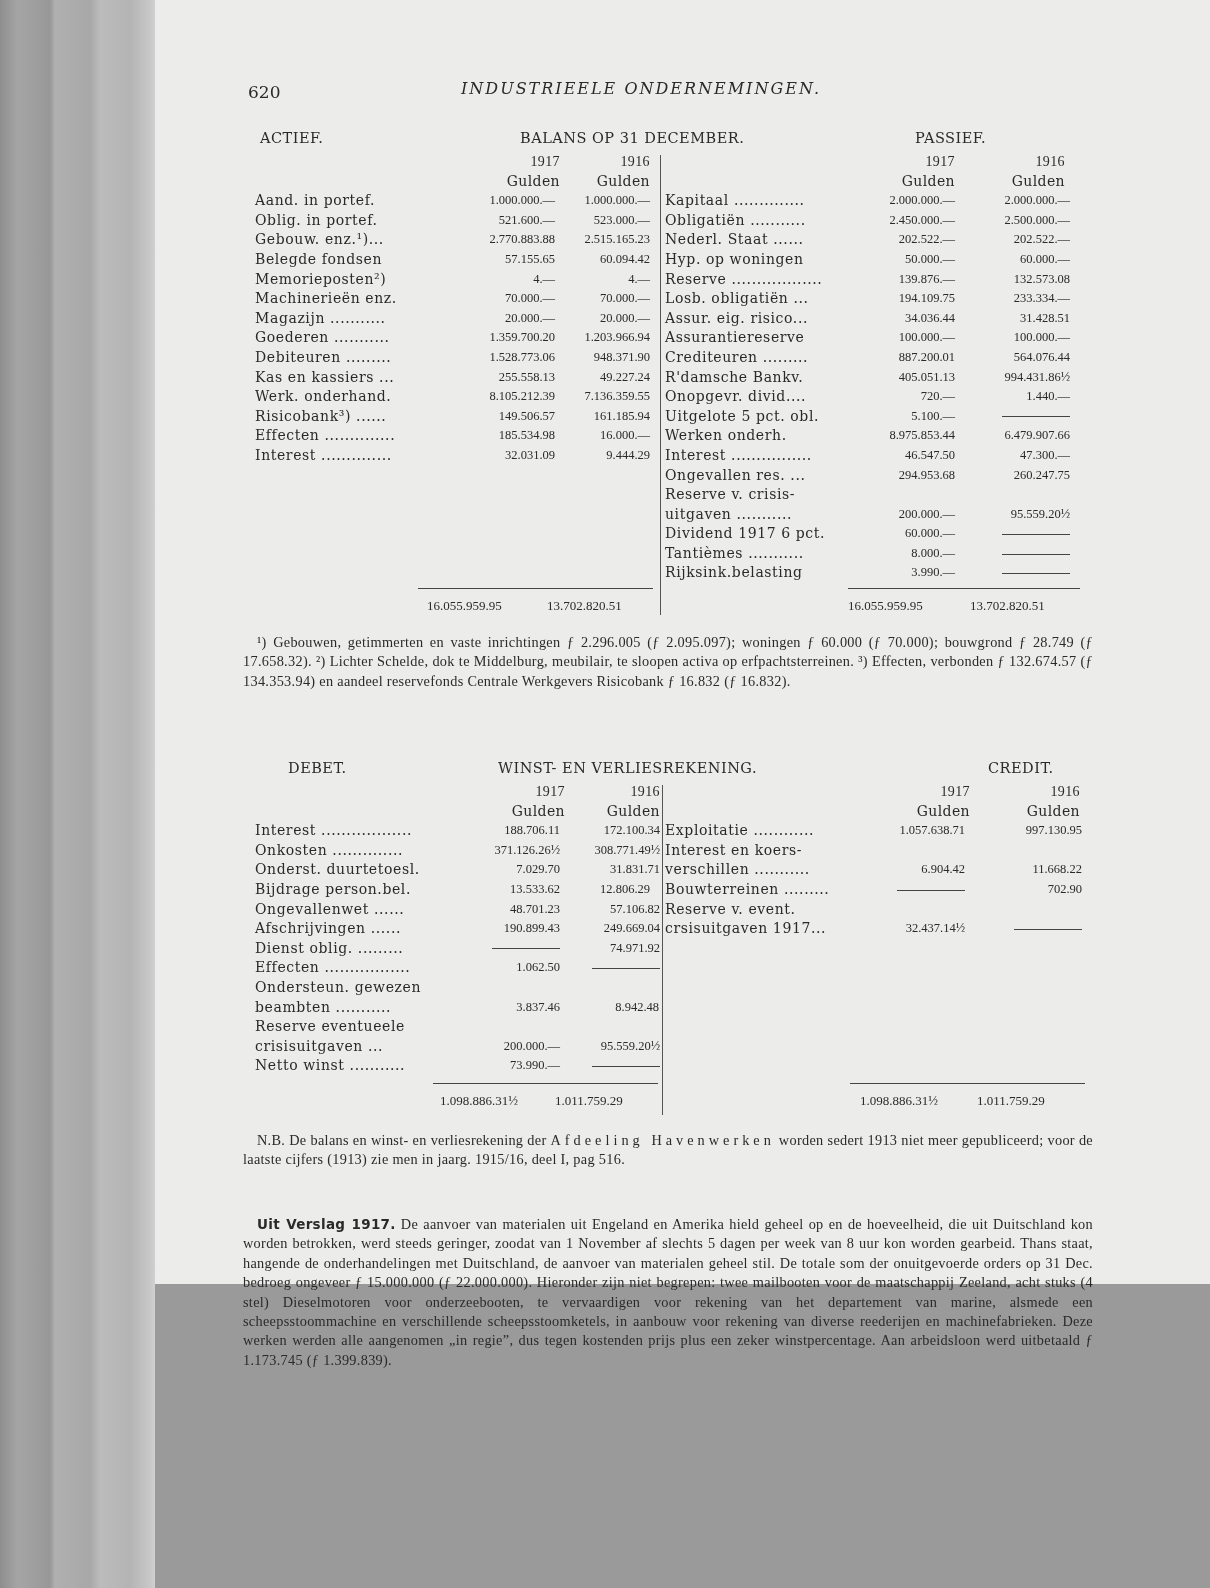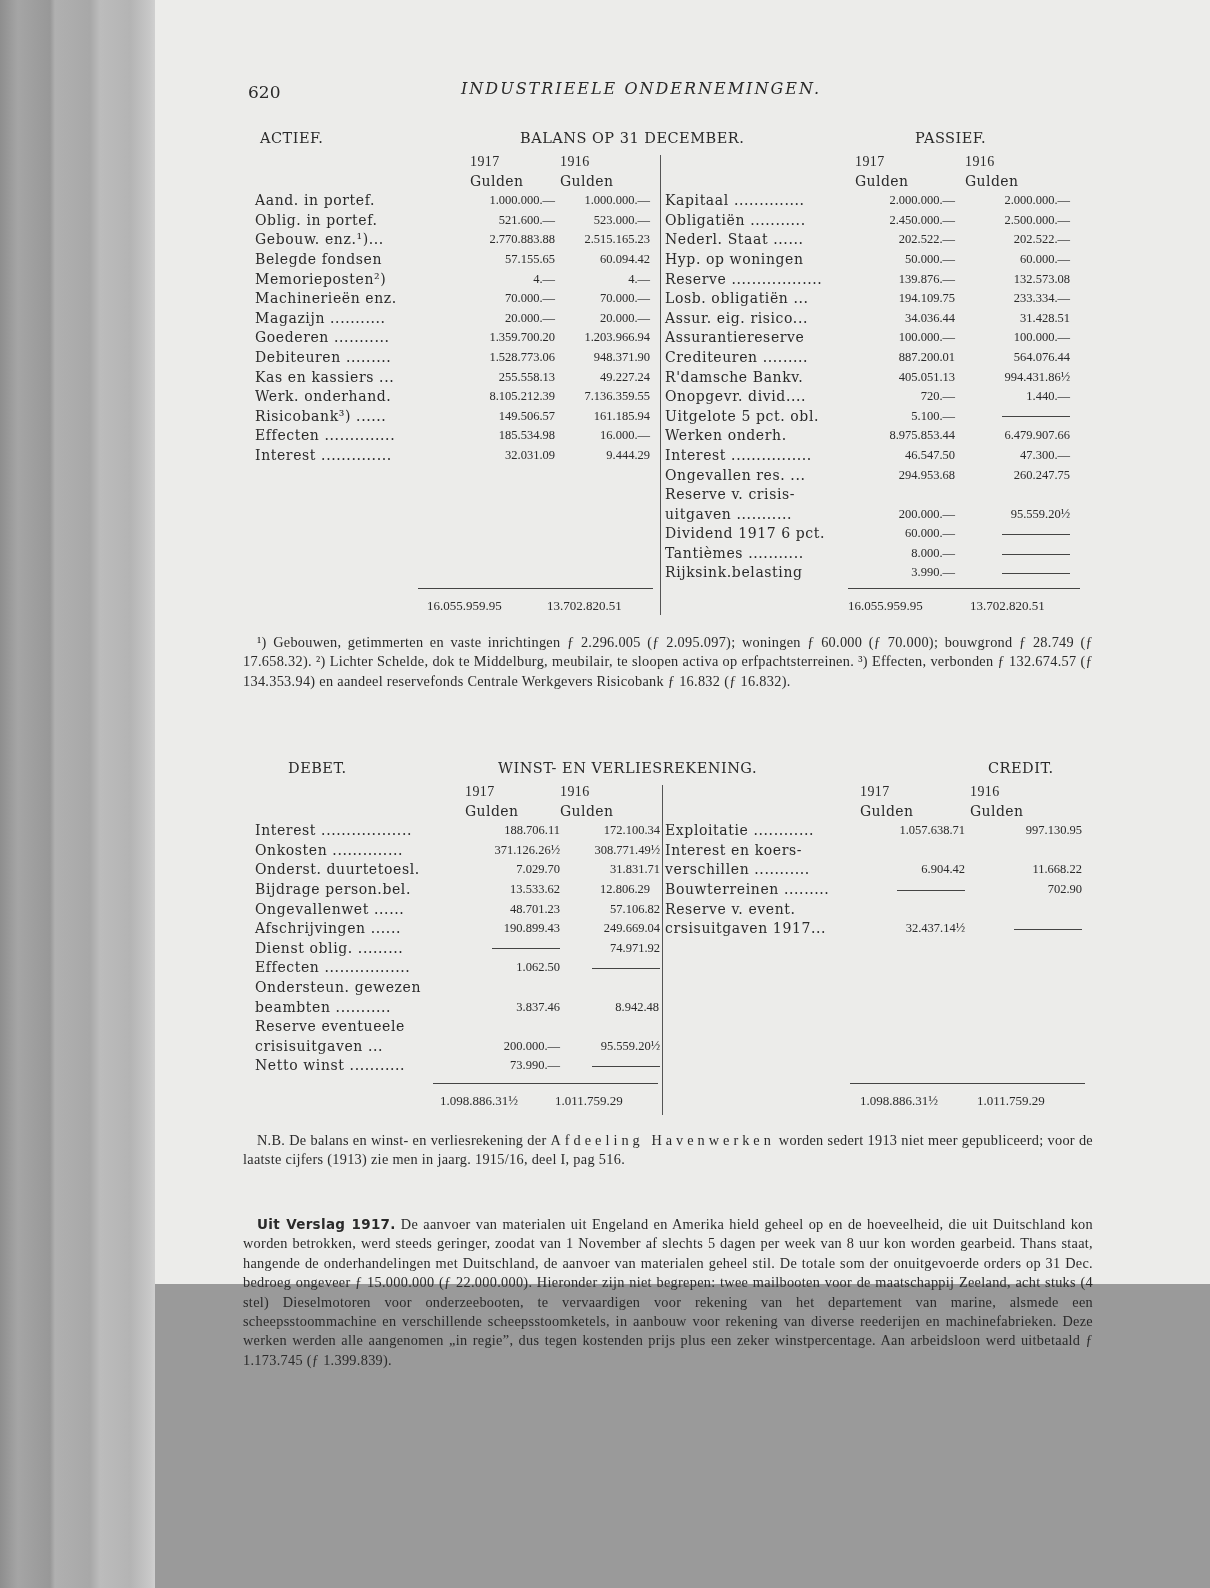--- a/index.html
+++ b/index.html
@@ -22,21 +22,21 @@
     position:absolute; left:285px; top:79px; font-size:16px; font-style:italic;
     letter-spacing:2px;
     margin-left:21px;
   }
   .sec-head { position:absolute; font-size:14.5px; letter-spacing:0.5px; }
   .tbl { position:absolute; font-size:14px; line-height:19.6px; }
   .row { position:relative; height:19.6px; white-space:nowrap; }
   .lbl { position:absolute; left:0; letter-spacing:0.6px; }
   .v1, .v2 { position:absolute; text-align:right; font-size:12.5px; font-family:"Liberation Serif", serif; }
   .hdr { position:relative; height:19.6px; }
-  .hdr span { position:absolute; text-align:left; letter-spacing:0.4px; }
+  .hdr span { position:absolute; text-align:right; letter-spacing:0.4px; }
   .hdr .yr { font-family:"Liberation Serif", serif; font-size:14px;}
   .vline { position:absolute; width:1px; background:#555; }
   .hline { position:absolute; height:1px; background:#444; }
   .dash { display:inline-block; width:68px; height:1px; background:#444; vertical-align:middle; }
   .tot { position:absolute; font-size:13px; font-family:"Liberation Serif", serif; }
   .para { position:absolute; left:88px; width:850px; font-size:14.3px; line-height:19.4px; text-align:justify; font-family:"Liberation Serif", serif; letter-spacing:0.3px; }
   .para p { margin:0; text-indent:14px; }
   .spaced { letter-spacing:4px; }
   .bold-lead { font-family:"DejaVu Sans", sans-serif; font-weight:bold; font-size:13.5px; }
 </style>

